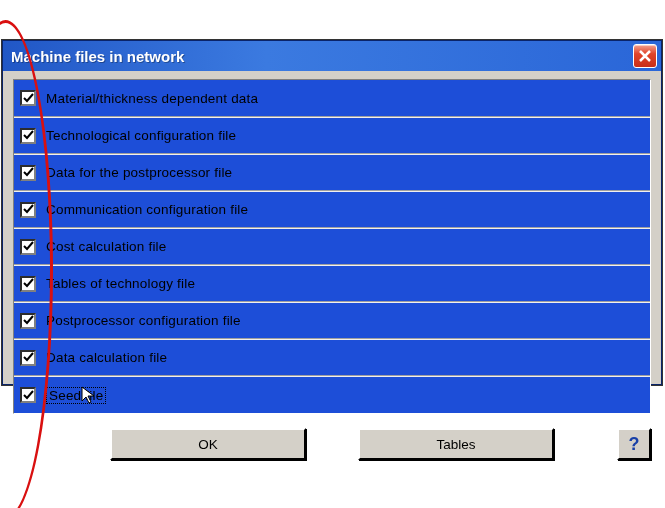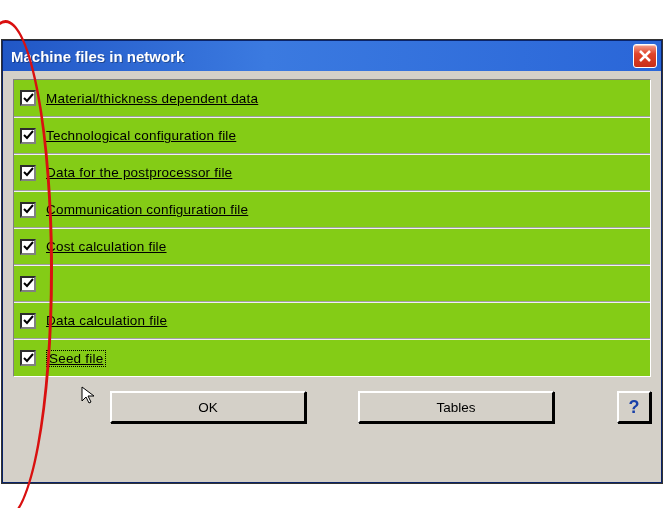--- a/index.html
+++ b/index.html
@@ -14,21 +14,21 @@
       width: 665px;
       height: 508px;
       position: relative;
       overflow: hidden;
     }
     .dialog {
       position: absolute;
       left: 2px;
       top: 40px;
       width: 660px;
-      height: 443px;
+      height: 345px;
       border: 1px solid #0a246a;
       background: #d4d0c8;
       box-shadow: 0 0 0 1px #333;
     }
     .titlebar {
       height: 30px;
       background: linear-gradient(to right, #2157c6, #3b7ae0 40%, #2a66d8);
       display: flex;
       align-items: center;
       justify-content: space-between;
@@ -56,22 +56,21 @@
       width: 14px;
       height: 14px;
     }
     .content {
       padding: 8px 10px 10px 10px;
     }
     .checklist {
       border: 1px solid #808080;
       border-right-color: #fff;
       border-bottom-color: #fff;
-      background: #84cc16;
-      text-decoration: underline;
+      background: #1d4ed8;
     }
     .checkrow {
       display: flex;
       align-items: center;
       height: 37px;
       padding: 0 6px;
       border-bottom: 1px solid #a0a0a0;
       border-top: 1px solid #f0f0f0;
       gap: 10px;
     }
@@ -221,27 +220,36 @@
 
       <div class="checkrow">
         <div class="checkbox">
           <svg viewBox="0 0 11 11">
               <path d="M1 5 L4 8 L10 1" stroke="#000" stroke-width="2" fill="none"></path>
             </svg>
         </div>
         <span class="checkrow-label">Cost calculation file</span>
       </div>
 
-
-      <div class="checkrow">
-        <div class="checkbox">
-          <svg viewBox="0 0 11 11">
-              <path d="M1 5 L4 8 L10 1" stroke="#000" stroke-width="2" fill="none"></path>
-            </svg>
-        </div>
+      <div class="checkrow">
+        <div class="checkbox">
+          <svg viewBox="0 0 11 11">
+              <path d="M1 5 L4 8 L10 1" stroke="#000" stroke-width="2" fill="none"></path>
+            </svg>
+        </div>
+        <span class="checkrow-label">Tables of technology file</span>
+      </div>
+
+      <div class="checkrow">
+        <div class="checkbox">
+          <svg viewBox="0 0 11 11">
+              <path d="M1 5 L4 8 L10 1" stroke="#000" stroke-width="2" fill="none"></path>
+            </svg>
+        </div>
+        <span class="checkrow-label">Postprocessor configuration file</span>
       </div>
 
       <div class="checkrow">
         <div class="checkbox">
           <svg viewBox="0 0 11 11">
               <path d="M1 5 L4 8 L10 1" stroke="#000" stroke-width="2" fill="none"></path>
             </svg>
         </div>
         <span class="checkrow-label">Data calculation file</span>
       </div>

